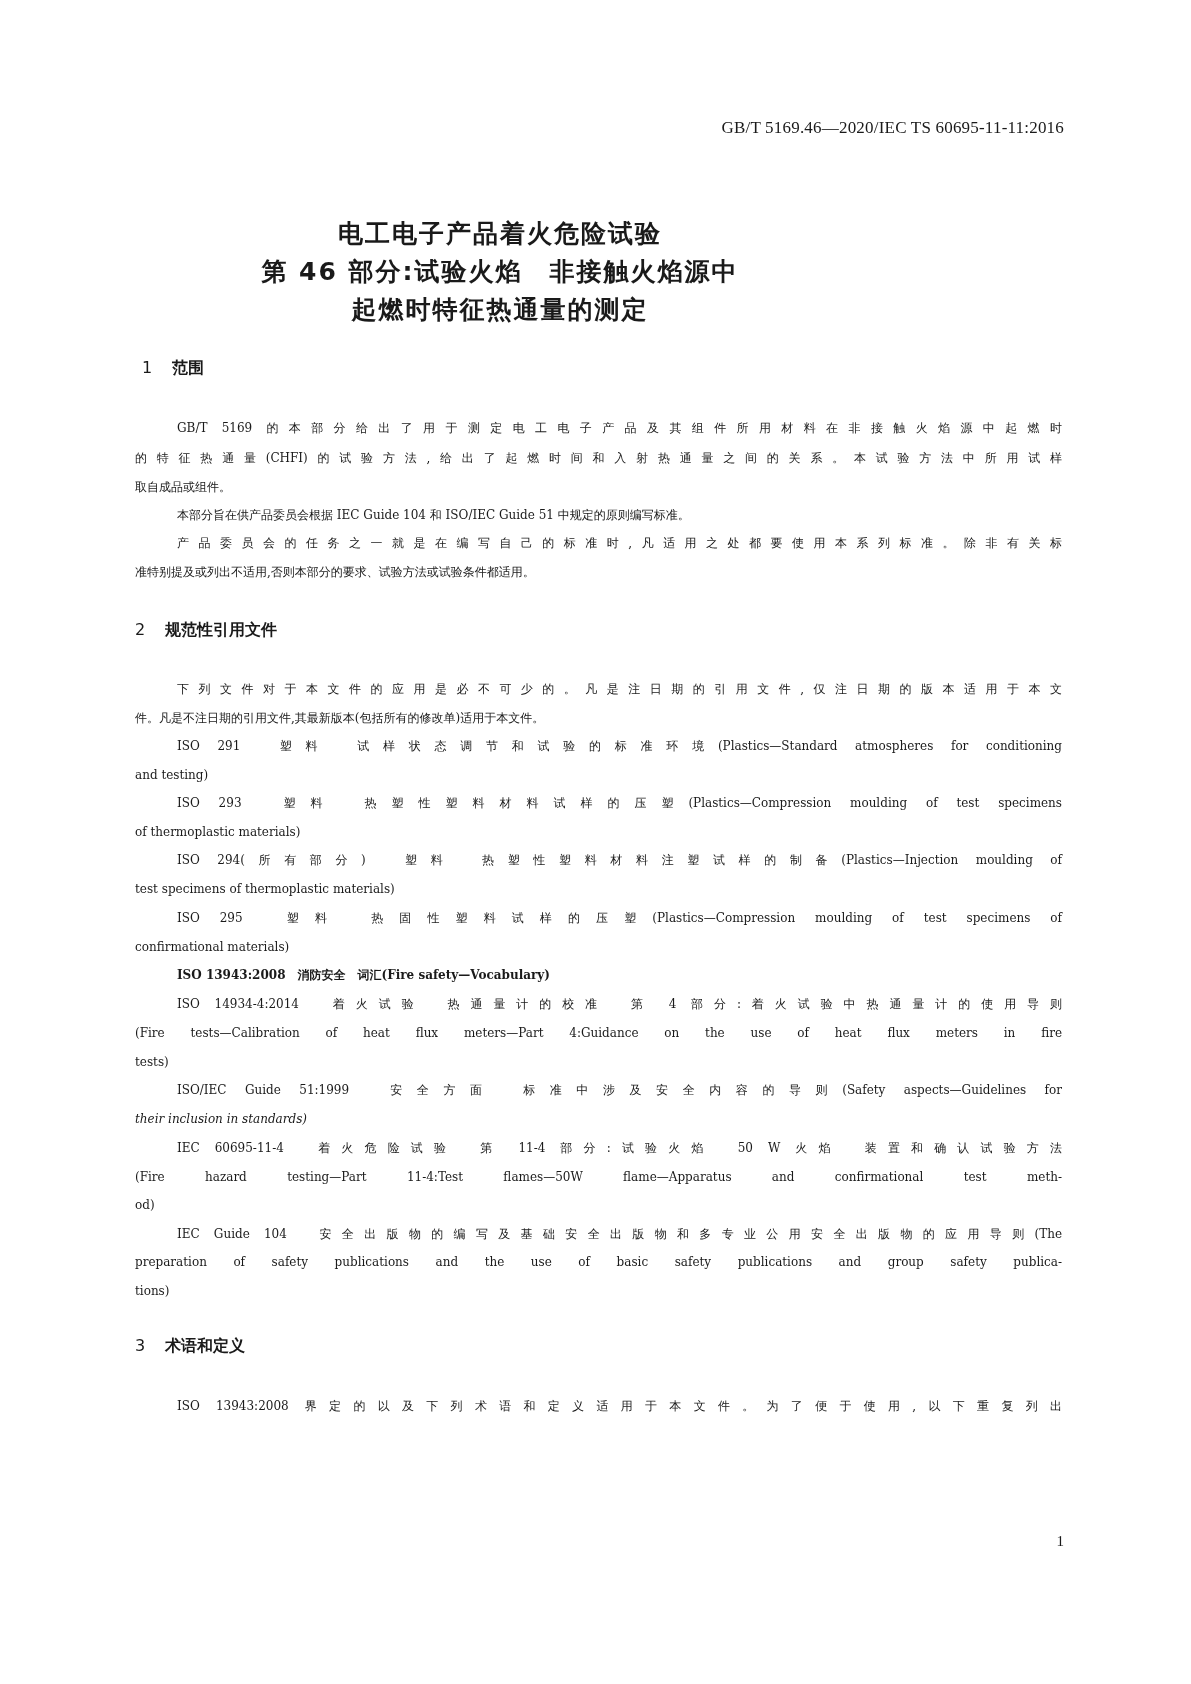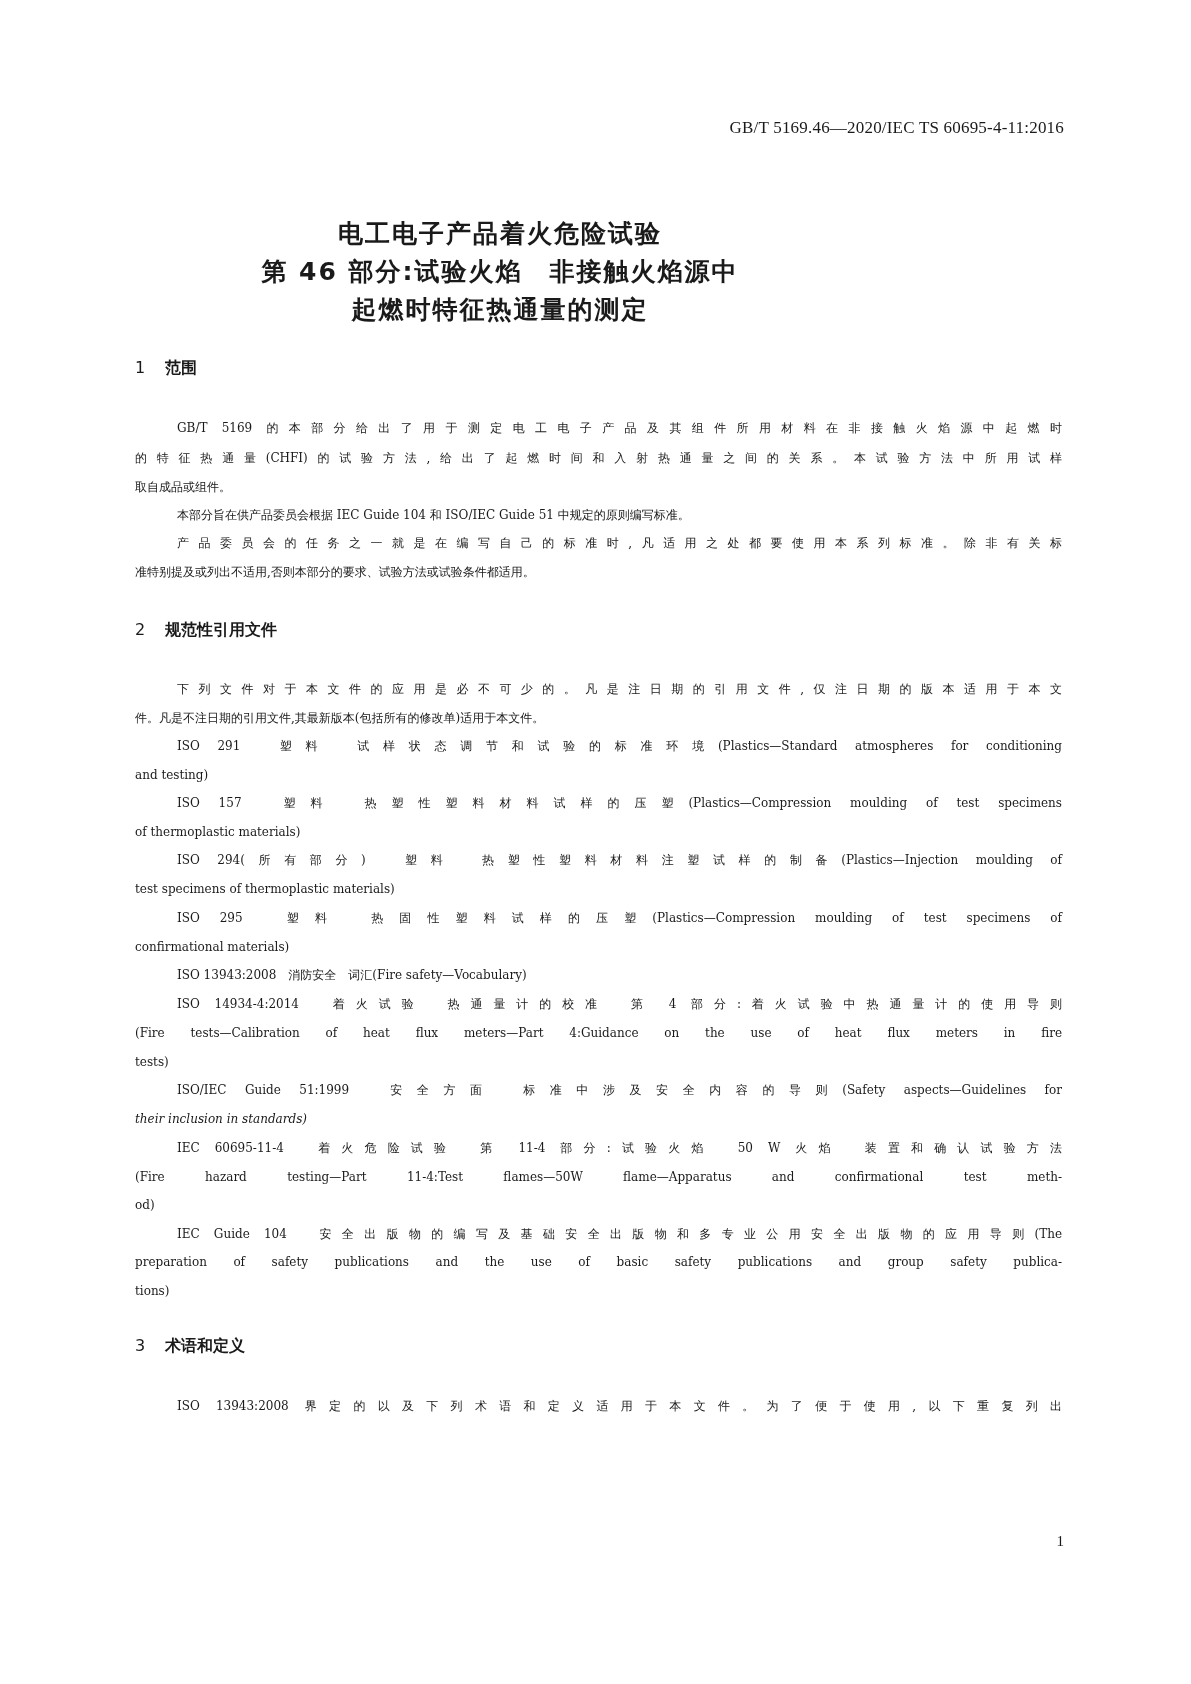--- a/index.html
+++ b/index.html
@@ -18,50 +18,50 @@
           text-align: justify; text-align-last: justify; white-space: nowrap;
           line-height: 22px; }
   .line.last { text-align-last: left; }
   .line.indent { left: 177px; width: 885px; }
   .pageno { position: absolute; top: 1533px; right: 127px; font-size: 15px;
             font-family: "Liberation Serif", serif; }
 </style>
 </head>
 <body>
 
-<div class="header">GB/T 5169.46—2020/IEC TS 60695-4-11:2016</div>
+<div class="header">GB/T 5169.46—2020/IEC TS 60695-11-11:2016</div>
 
 <div class="title t1">电工电子产品着火危险试验</div>
 <div class="title t2">第 46 部分:试验火焰　非接触火焰源中</div>
 <div class="title t3">起燃时特征热通量的测定</div>
 
-<div class="heading" style="top: 358px;">
+<div class="heading" style="top: 358px; margin-left: 7px;">
   <span class="num">1</span><span>范围</span>
 </div>
 <div class="line indent" style="top: 417px;">GB/T 5169 的本部分给出了用于测定电工电子产品及其组件所用材料在非接触火焰源中起燃时</div>
 <div class="line" style="top: 447px;">的特征热通量(CHFI)的试验方法,给出了起燃时间和入射热通量之间的关系。本试验方法中所用试样</div>
 <div class="line last" style="top: 476px;">取自成品或组件。</div>
 <div class="line indent last" style="top: 504px;">本部分旨在供产品委员会根据 IEC Guide 104 和 ISO/IEC Guide 51 中规定的原则编写标准。</div>
 <div class="line indent" style="top: 532px;">产品委员会的任务之一就是在编写自己的标准时,凡适用之处都要使用本系列标准。除非有关标</div>
 <div class="line last" style="top: 561px;">准特别提及或列出不适用,否则本部分的要求、试验方法或试验条件都适用。</div>
 
 <div class="heading" style="top: 620px;">
   <span class="num">2</span><span>规范性引用文件</span>
 </div>
 <div class="line indent" style="top: 678px;">下列文件对于本文件的应用是必不可少的。凡是注日期的引用文件,仅注日期的版本适用于本文</div>
 <div class="line last" style="top: 707px;">件。凡是不注日期的引用文件,其最新版本(包括所有的修改单)适用于本文件。</div>
 <div class="line indent" style="top: 735px;">ISO 291　塑料　试样状态调节和试验的标准环境(Plastics—Standard atmospheres for conditioning</div>
 <div class="line last" style="top: 764px;">and testing)</div>
-<div class="line indent" style="top: 792px;">ISO 157　塑料　热塑性塑料材料试样的压塑(Plastics—Compression moulding of test specimens</div>
+<div class="line indent" style="top: 792px;">ISO 293　塑料　热塑性塑料材料试样的压塑(Plastics—Compression moulding of test specimens</div>
 <div class="line last" style="top: 821px;">of thermoplastic materials)</div>
 <div class="line indent" style="top: 849px;">ISO 294(所有部分)　塑料　热塑性塑料材料注塑试样的制备(Plastics—Injection moulding of</div>
 <div class="line last" style="top: 878px;">test specimens of thermoplastic materials)</div>
 <div class="line indent" style="top: 907px;">ISO 295　塑料　热固性塑料试样的压塑(Plastics—Compression moulding of test specimens of</div>
 <div class="line last" style="top: 936px;">confirmational materials)</div>
-<div class="line indent last" style="top: 964px;">ISO 13943:2008　消防安全　词汇(Fire safety—Vocabulary)</div>
+<div class="line indent last" style="top: 964px; font-weight: bold;">ISO 13943:2008　消防安全　词汇(Fire safety—Vocabulary)</div>
 <div class="line indent" style="top: 993px;">ISO 14934-4:2014　着火试验　热通量计的校准　第 4 部分:着火试验中热通量计的使用导则</div>
 <div class="line" style="top: 1022px;">(Fire tests—Calibration of heat flux meters—Part 4:Guidance on the use of heat flux meters in fire</div>
 <div class="line last" style="top: 1051px;">tests)</div>
 <div class="line indent" style="top: 1079px;">ISO/IEC Guide 51:1999　安全方面　标准中涉及安全内容的导则(Safety aspects—Guidelines for</div>
 <div class="line last" style="top: 1108px; font-style: italic;">their inclusion in standards)</div>
 <div class="line indent" style="top: 1137px;">IEC 60695-11-4　着火危险试验　第 11-4 部分:试验火焰　50 W 火焰　装置和确认试验方法</div>
 <div class="line" style="top: 1166px;">(Fire hazard testing—Part 11-4:Test flames—50W flame—Apparatus and confirmational test meth-</div>
 <div class="line last" style="top: 1194px;">od)</div>
 <div class="line indent" style="top: 1223px;">IEC Guide 104　安全出版物的编写及基础安全出版物和多专业公用安全出版物的应用导则(The</div>
 <div class="line" style="top: 1251px;">preparation of safety publications and the use of basic safety publications and group safety publica-</div>

